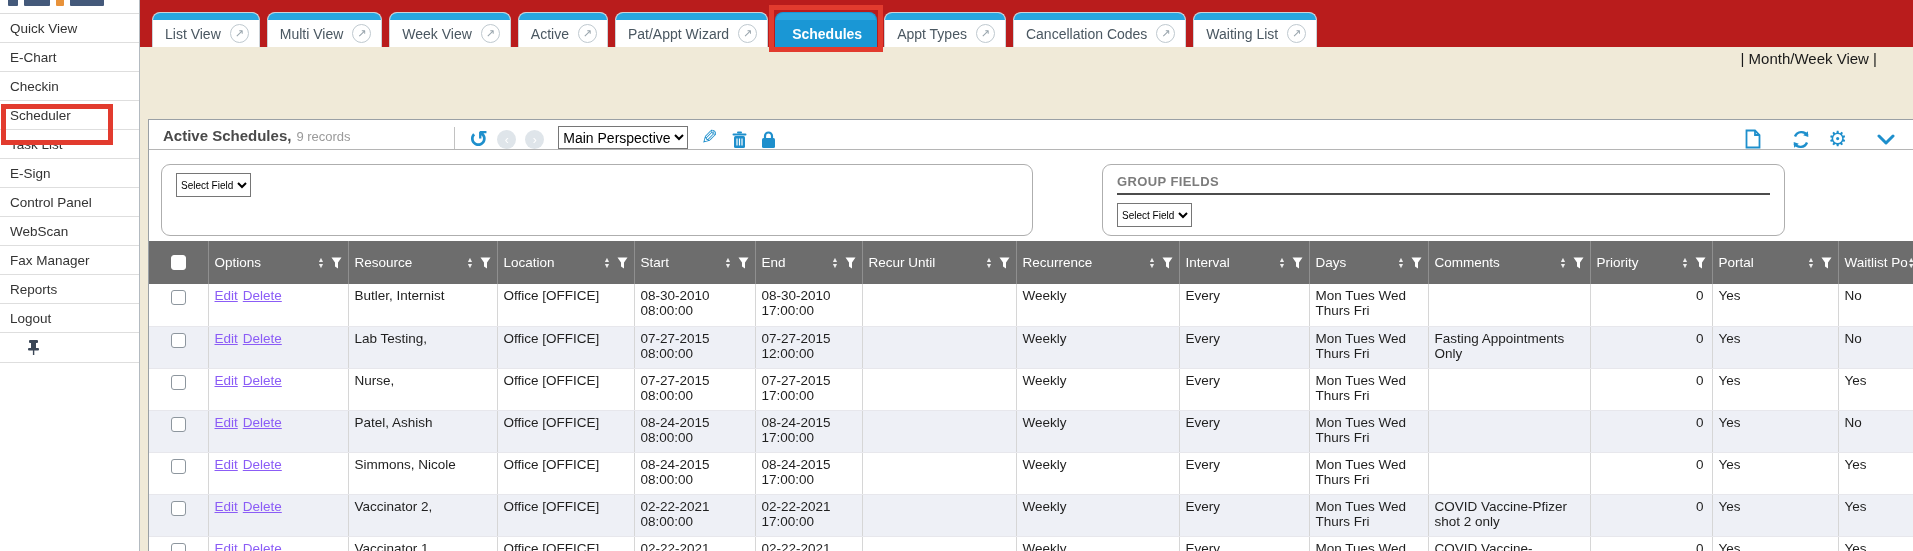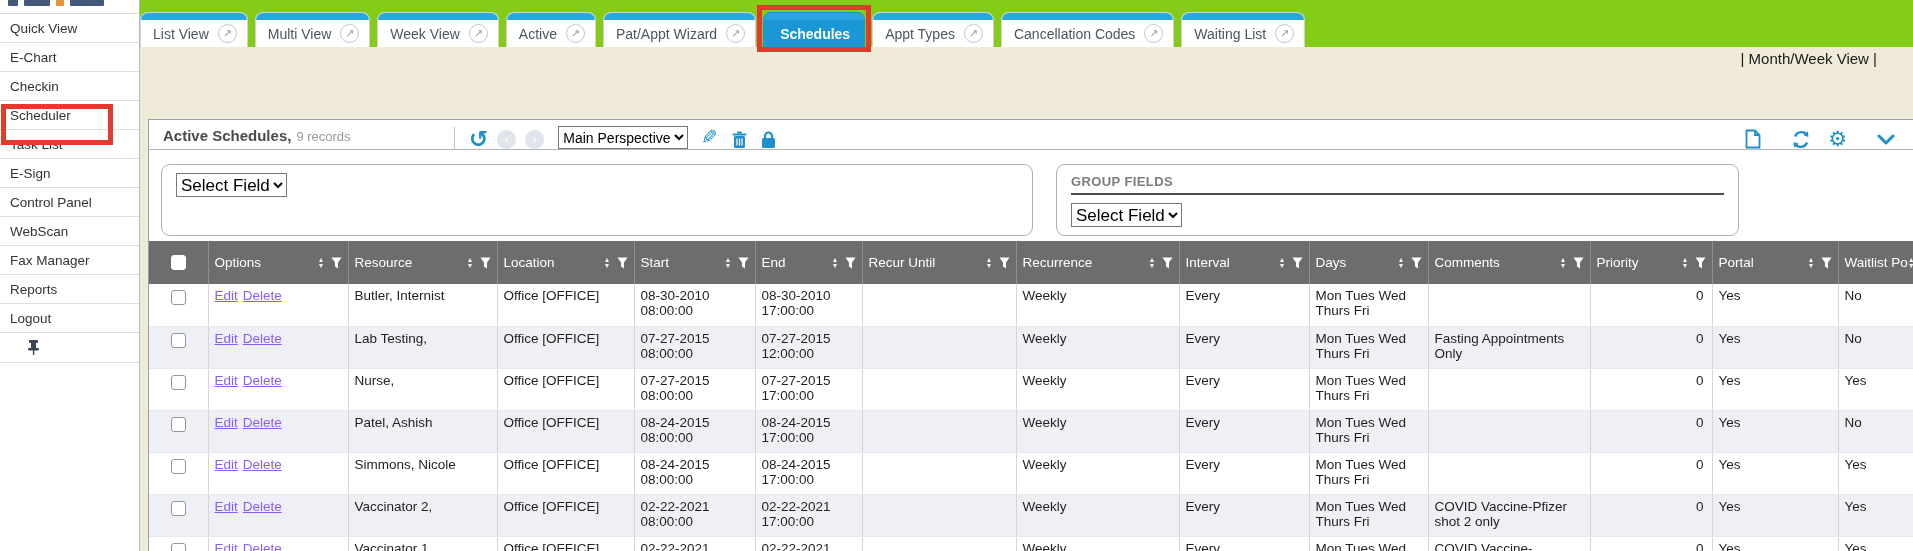--- a/index.html
+++ b/index.html
@@ -11,22 +11,22 @@
   .sidebar { position:absolute; left:0; top:0; width:140px; height:551px; background:#fff;
              border-right:1px solid #b3bac0; z-index:5; }
   .logo-clip { position:relative; height:14px; overflow:hidden; border-bottom:1px solid #dcdcdc; }
   .logo-bit { position:absolute; top:-4px; height:10px; border-radius:1px; }
   .side-item { height:29px; line-height:29px; padding-left:10px; font-size:13.5px; color:#333;
                border-bottom:1px solid #dedede; cursor:pointer; white-space:nowrap; }
   .pin-row { height:30px; display:flex; align-items:center; padding-left:27px; border-bottom:1px solid #dedede; }
   .red-frame { position:absolute; border:5px solid #e23b2e; pointer-events:none; z-index:50; }
 
   
-  .tabbar { position:absolute; left:140px; top:0; width:1773px; height:47px; background:#84cc16;
-            display:flex; align-items:flex-end; }
+  .tabbar { position:absolute; left:140px; top:0; width:1773px; height:47px; background:#b91c1c;
+            display:flex; align-items:flex-end; padding-left:12px; }
   .tab-wrap { position:relative; margin-right:7px; }
   .tab { height:35px; background:#fff; border:1px solid #ccd3d8; border-bottom:none;
          border-radius:8px 8px 0 0; overflow:hidden; display:flex; flex-direction:column; cursor:pointer; }
   .tab-top { height:7px; background:#2aa7e0; flex:none; }
   .tab-body { flex:1; display:flex; align-items:center; padding:0 10px 0 12px; }
   .tab-label { font-size:14px; color:#4a5761; white-space:nowrap; }
   .tab-link-icon { width:19px; height:19px; border:1.5px solid #bfc9cf; border-radius:50%;
                    margin-left:9px; display:flex; align-items:center; justify-content:center;
                    font-size:11px; color:#98a4ac; flex:none; }
   .tab.active { background:#1a97d5; border-color:#1a97d5; }
@@ -55,24 +55,24 @@
                 display:flex; align-items:center; justify-content:center; font-size:12px; margin-left:9px; }
   .persp { margin-left:14px; height:23px; font-size:14px; border:1px solid #767676; background:#fff; }
   .tb-ic { margin-left:13px; display:flex; cursor:pointer; }
   .pencil { font-size:20px; transform:scaleX(-1); margin-left:13px; cursor:pointer; }
   .tb-right { margin-left:auto; display:flex; align-items:center; gap:17px; padding-right:18px; }
   .gear { font-size:21px; cursor:pointer; line-height:18px; }
 
   
   .fbox { position:absolute; top:44px; height:72px; background:#fff; border:1px solid #aeaeae; border-radius:9px; }
   .fbox.filters { left:12px; width:872px; }
-  .fbox.groups  { left:907px; width:683px; }
+  .fbox.groups  { left:953px; width:683px; }
   .fbox-label { margin:9px 14px 0; font-size:13px; font-weight:bold; letter-spacing:.4px; color:#7c7c7c;
                 border-bottom:2px solid #4c4c4c; padding-bottom:4px; }
-  .fbox select { margin:8px 0 0 14px; height:24px; font-size:17px; border:1px solid #767676; background:#fff; }
+  .fbox select { margin:8px 0 0 14px; height:24px; font-size:10px; border:1px solid #767676; background:#fff; }
 
   
   .grid-wrap { position:absolute; left:0; top:121px; width:1765px; }
   table.grid { border-collapse:collapse; table-layout:fixed; width:1765px; font-size:13.5px; color:#1f1f1f; }
   .grid th { background:#6d6d6d; color:#fff; font-weight:normal; font-size:13.5px; height:26px;
              border-right:1px solid #8f8f8f; padding:14px 6px; text-align:left; overflow:hidden; white-space:nowrap; }
   .grid th .hwrap { display:flex; align-items:center; justify-content:space-between; }
   .hicons { display:flex; align-items:center; gap:6px; flex:none; }
   .sorts { display:flex; flex-direction:column; line-height:6px; font-size:7px; color:#efefef; }
   .grid td { height:42px; vertical-align:top; padding:4px 6px 0; border-right:1px solid #d6d6d6;

